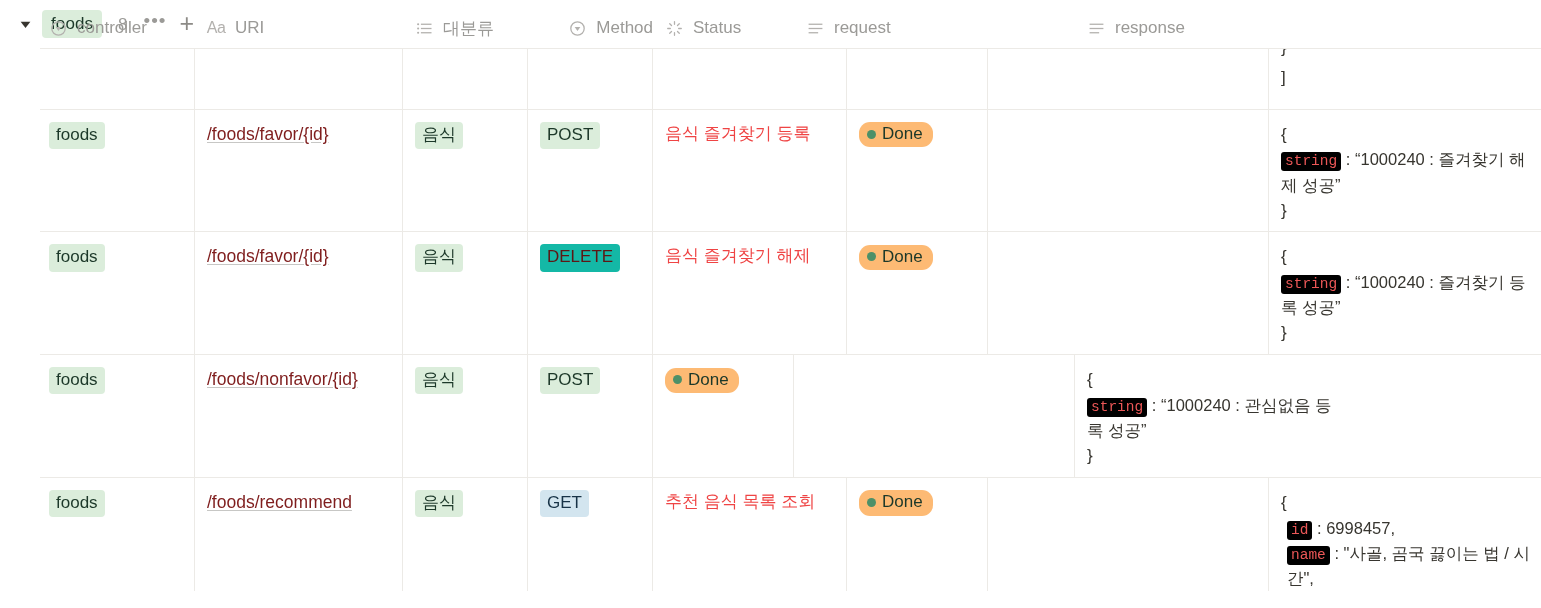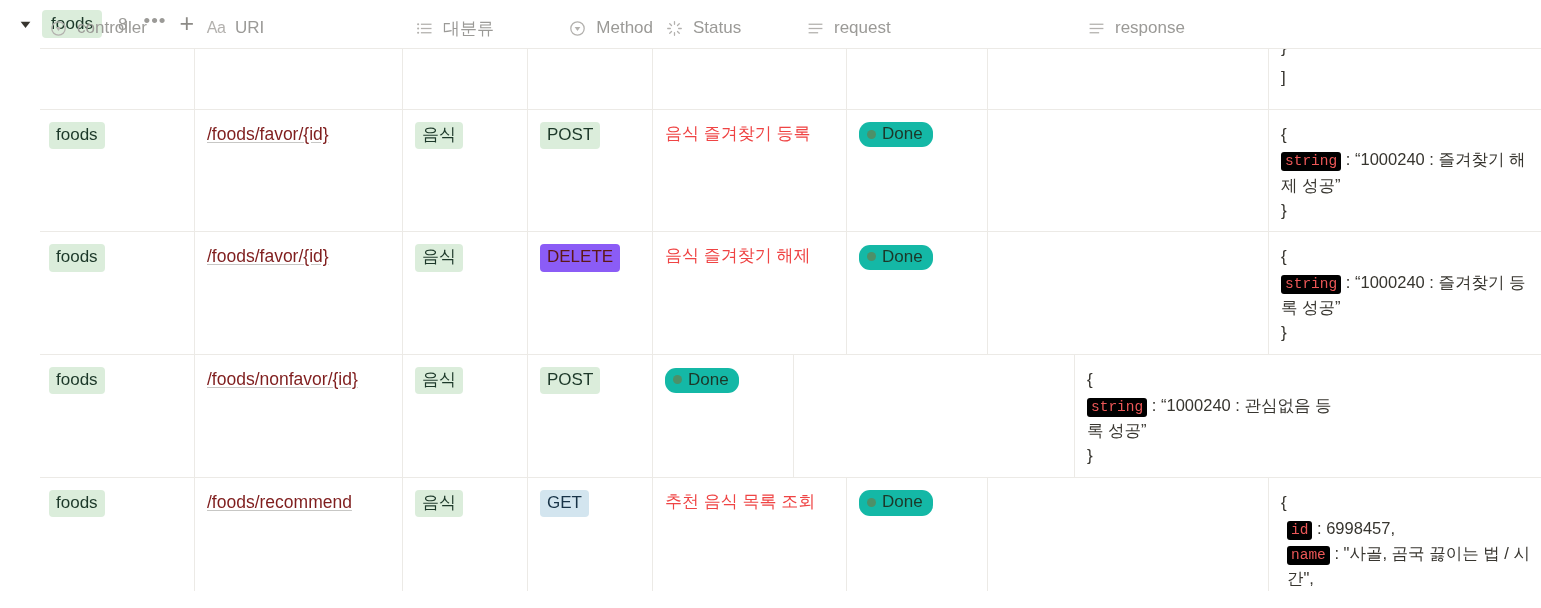--- a/index.html
+++ b/index.html
@@ -132,38 +132,38 @@
   
   .tag {
     display: inline-block;
     border-radius: 4px;
     padding: 3px 7px 4px 7px;
     font-size: 17px;
     line-height: 1.18;
     white-space: nowrap;
   }
   .tag-green  { background: #dbeddb; color: #1c3829; }
-  .tag-red    { background: #8b5cf6; color: #5d1715; }
+  .tag-red    { background: #14b8a6; color: #5d1715; }
   .tag-blue   { background: #d3e5ef; color: #183347; }
 
   .uri-link {
     color: #7f1d1d;
     text-decoration: underline;
     text-decoration-color: rgba(55,53,47,.28);
     text-underline-offset: 2px;
     cursor: pointer;
     font-size: 17.5px;
   }
   .desc-text { color: #ef4444; font-size: 17px; }
 
   .status-pill {
     display: inline-flex;
     align-items: center;
     gap: 6px;
-    background: #14b8a6;
+    background: #fdba74;
     color: #1c3829;
     border-radius: 11px;
     padding: 2px 10px 3px 8px;
     font-size: 17px;
     line-height: 1.2;
   }
   .status-dot {
     width: 9px; height: 9px; border-radius: 50%;
     background: #4d9068;
     flex: 0 0 auto;

